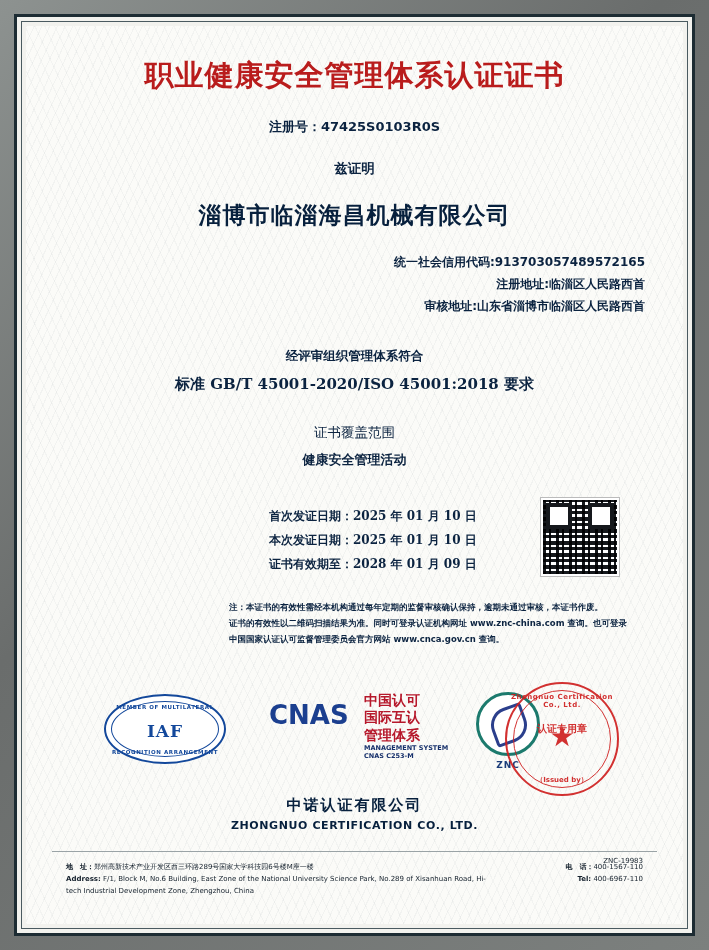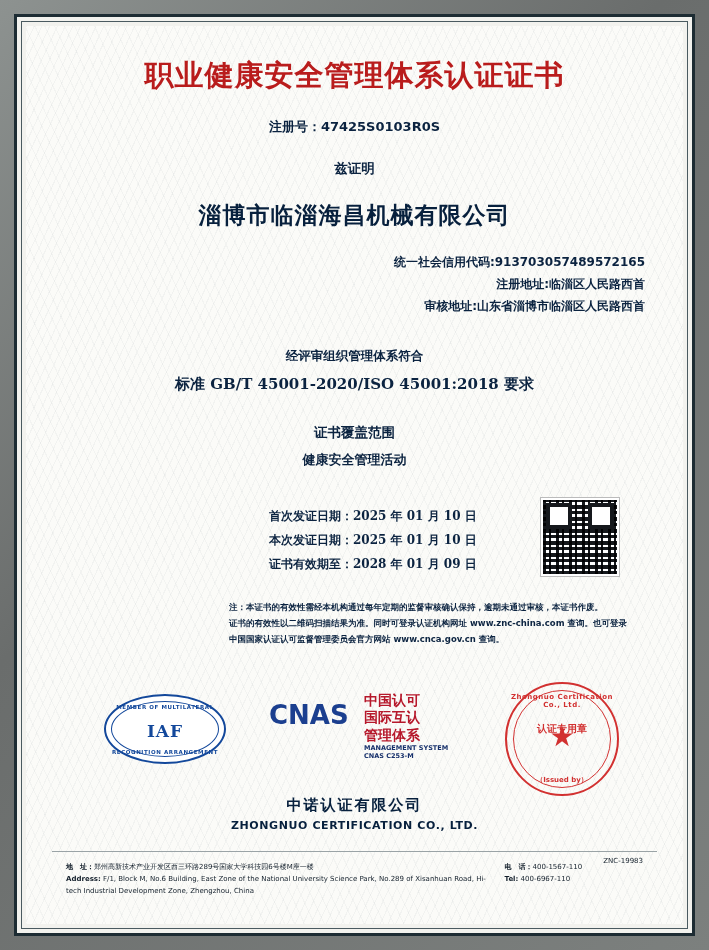--- a/index.html
+++ b/index.html
@@ -102,21 +102,21 @@
   }
   .standard {
     margin-top: 10px;
     font-size: 15px;
     font-weight: bold;
     font-family: "DejaVu Serif", "Liberation Serif", serif;
   }
   .scope-title {
     margin-top: 30px;
     font-size: 13.5px;
-    font-weight: bold;
+    font-weight: normal;
   }
   .scope-body {
     margin-top: 8px;
     font-size: 13px;
     font-weight: bold;
     line-height: 1.6;
   }
 
   
   .dates-row {
@@ -316,21 +316,21 @@
     border-top: 1px solid #9aa3a6;
     padding: 10px 14px 0 14px;
     font-size: 7px;
     line-height: 1.7;
     color: #14202c;
     text-align: left;
     z-index: 3;
   }
   .footer .row { display: flex; justify-content: space-between; align-items: flex-start; }
   .footer .left { width: 74%; }
-  .footer .right { width: 24%; }
+  .footer .right { width: 24%; text-align: right; }
   .footer b { font-weight: bold; }
 </style>
 </head>
 <body>
 
 <div class="cert-outer">
   <div class="cert-border-dark"></div>
   <div class="cert-border-thin"></div>
 
   <div class="cert-inner">
@@ -396,20 +396,24 @@
           <div class="cnas-word">CNAS</div>
         </div>
         <div class="cnas-side">
           <div class="cn-red">中国认可</div>
           <div class="cn-red">国际互认</div>
           <div class="cn-red">管理体系</div>
           <div class="cn-sm">MANAGEMENT SYSTEM</div>
           <div class="cn-sm">CNAS C253-M</div>
         </div>
 
+        <div class="znc">
+          <div class="mark"></div>
+          <div class="lbl">ZNC</div>
+        </div>
 
         <div class="seal">
           <div class="ring2"></div>
           <div class="arc-top">Zhongnuo Certification Co., Ltd.</div>
           <div class="star">★</div>
           <div class="mid-cn">认证专用章</div>
           <div class="arc-bot">（Issued by）</div>
         </div>
       </div>
 

